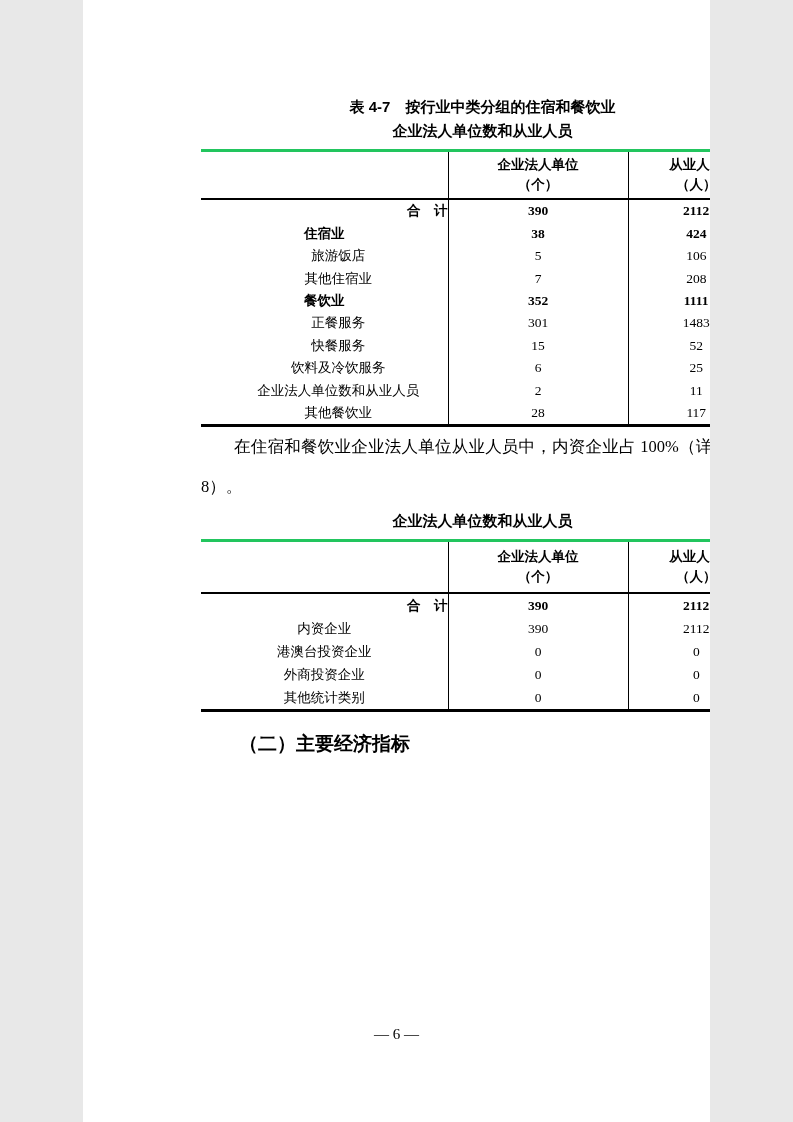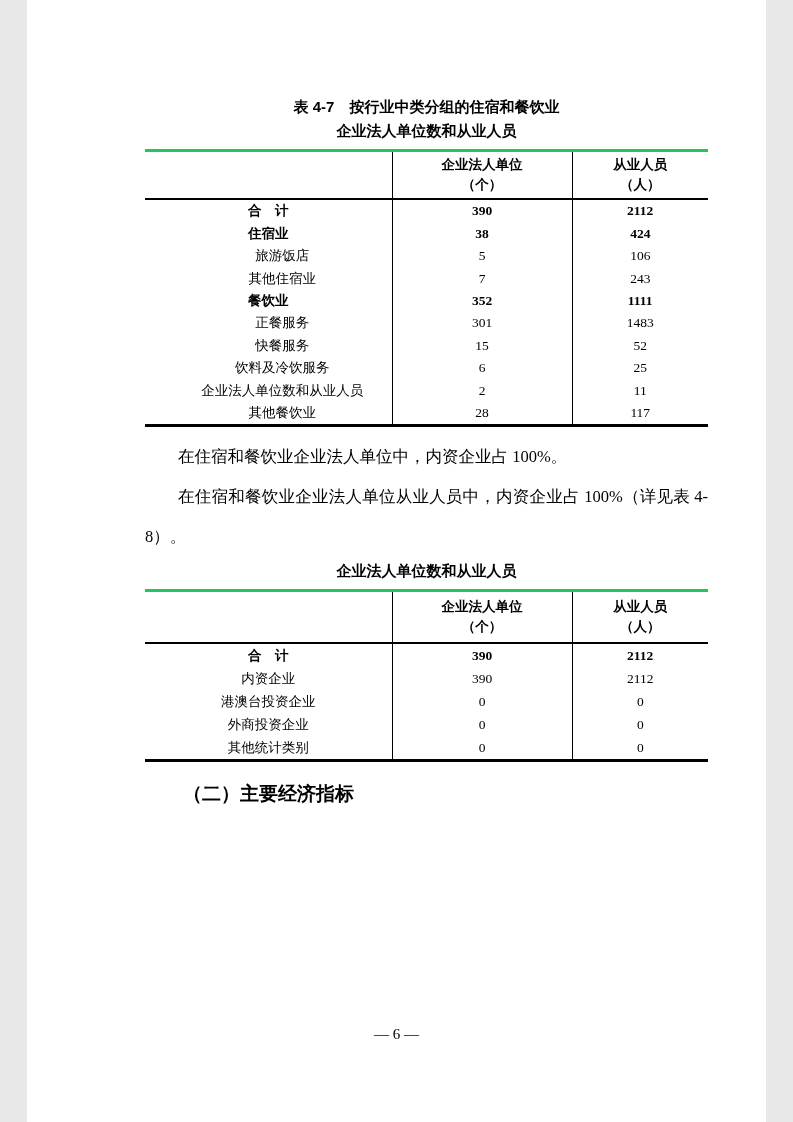--- a/index.html
+++ b/index.html
@@ -1,18 +1,18 @@
 <!DOCTYPE html>
 <html lang="zh"><head>
 <meta charset="utf-8">
 <style>
   html,body { margin:0; padding:0; background:#e8e8e8; }
   .page {
     position:relative;
-    width:739px; height:1122px;
+    width:627px; height:1122px;
     margin:0 auto;
     background:#ffffff;
     color:#000;
     font-family:"Liberation Serif","DejaVu Serif",serif;
     overflow:hidden;
   }
   .content { position:absolute; left:118px; top:95px; width:563px; }
 
   
   .caption {
@@ -54,21 +54,21 @@
   }
   table.t48 td { height:23px; }
   table.t48 th { padding:5px 0; }
   table.stat th:nth-child(2), table.stat td:nth-child(2),
   table.stat th:nth-child(3), table.stat td:nth-child(3) {
     border-left:1.5px solid #000;
   }
   td.label { text-align:left; padding-left:2px; }
   td.label.sub { padding-left:28px; }
   tr.row-total td { font-weight:700; }
-  tr.row-total td.label { text-align:center; padding-left:0; }
+  tr.row-total td.label { text-align:right; padding-left:0; }
   tr.row-group td { font-weight:700; }
 
   
   .para {
     font-size:16.5px;
     line-height:40px;
     text-align:justify;
     text-indent:2em;
     margin:0;
   }
@@ -134,21 +134,21 @@
           <td>424</td>
         </tr>
         <tr>
           <td class="label sub">旅游饭店</td>
           <td>5</td>
           <td>106</td>
         </tr>
         <tr>
           <td class="label sub">其他住宿业</td>
           <td>7</td>
-          <td>243</td>
+          <td>208</td>
         </tr>
         <tr class="row-group">
           <td class="label">餐饮业</td>
           <td>352</td>
           <td>1111</td>
         </tr>
         <tr>
           <td class="label sub">正餐服务</td>
           <td>301</td>
           <td>1483</td>
@@ -169,21 +169,20 @@
           <td>11</td>
         </tr>
         <tr>
           <td class="label sub">其他餐饮业</td>
           <td>28</td>
           <td>117</td>
         </tr>
       </tbody>
     </table>
 
-    <p class="para after-table">在住宿和餐饮业企业法人单位中，内资企业占 100%。</p>
     <p class="para">在住宿和餐饮业企业法人单位从业人员中，内资企业占 100%（详见表 4-8）。</p>
 
     <div class="caption second">
       <div>企业法人单位数和从业人员</div>
     </div>
 
     <table class="stat t48">
       <colgroup>
           <col class="c1">
           <col class="c2">

